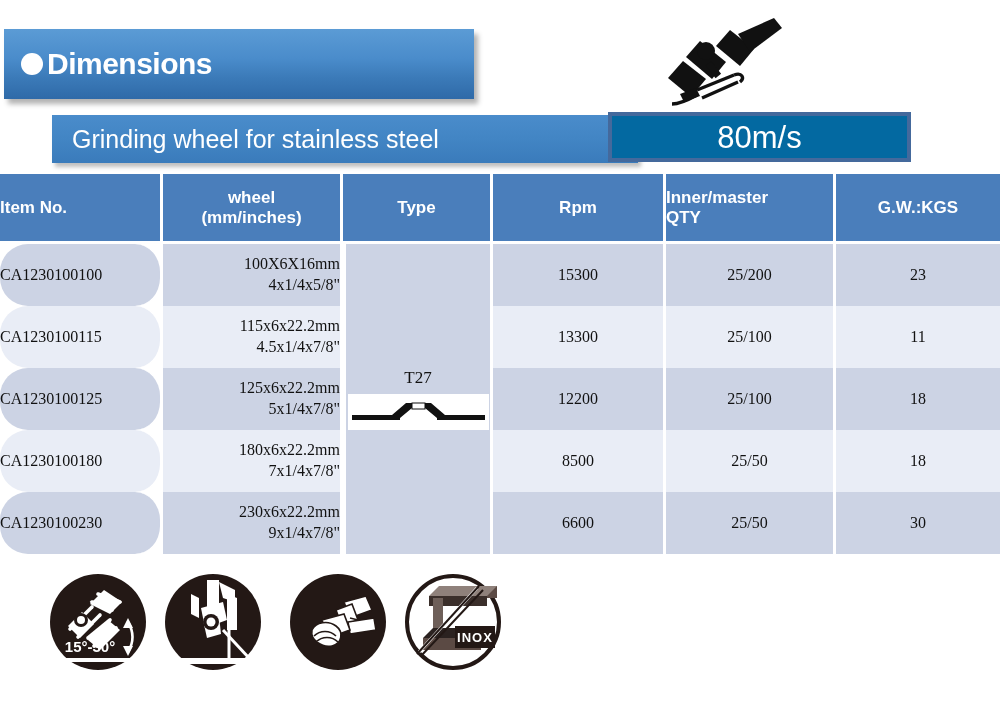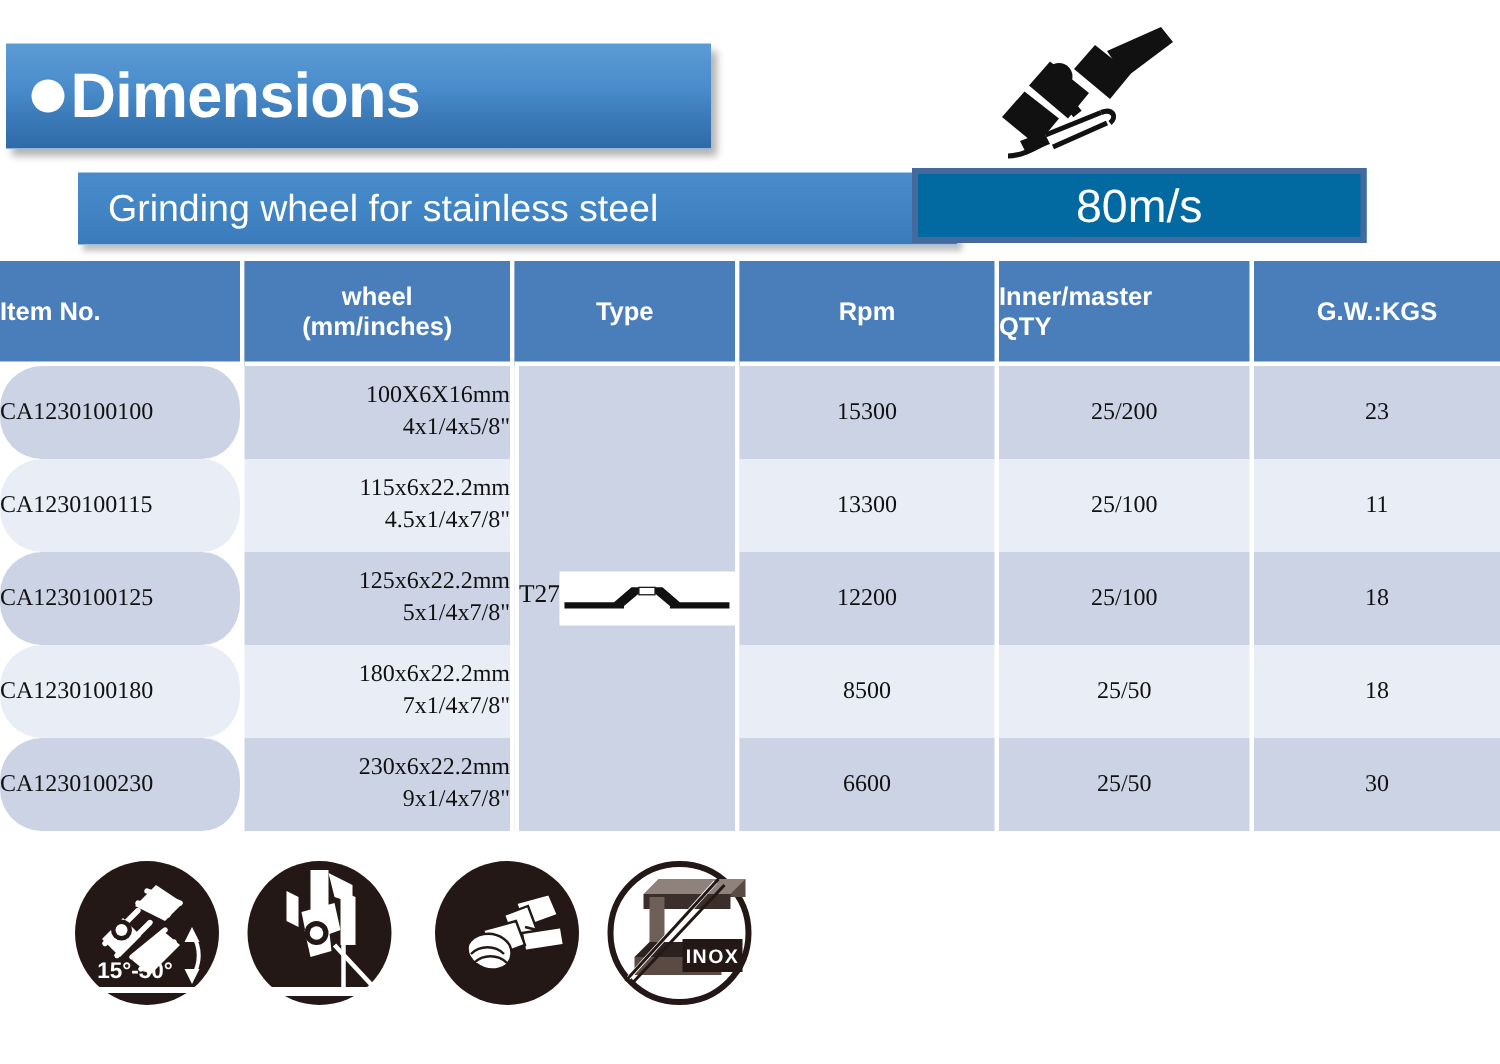--- a/index.html
+++ b/index.html
@@ -40,21 +40,21 @@
     display: inline-block;
     width: 22px;
     height: 22px;
     border-radius: 50%;
     background: #ffffff;
     margin-right: 4px;
     flex: 0 0 auto;
   }
   .title-text {
     color: #ffffff;
-    font-size: 42px;
+    font-size: 30px;
     font-weight: bold;
     letter-spacing: -0.5px;
     line-height: 1;
     white-space: nowrap;
   }
 
   .subtitle-bar {
     position: absolute;
     left: 4px;
     top: 115px;
@@ -154,21 +154,21 @@
   .type-cell {
     background: #ccd3e4;
     vertical-align: middle;
     text-align: center;
     border-right: 3px solid #ffffff;
     border-left: 3px solid #ffffff;
     box-sizing: border-box;
   }
   .type-inner {
     display: flex;
-    flex-direction: row;
+    flex-direction: column;
     align-items: center;
     justify-content: center;
   }
   .type-label {
     font-family: "Liberation Serif", serif;
     font-size: 17px;
     color: #111111;
     margin-bottom: 6px;
   }
   .wheel-figure {

